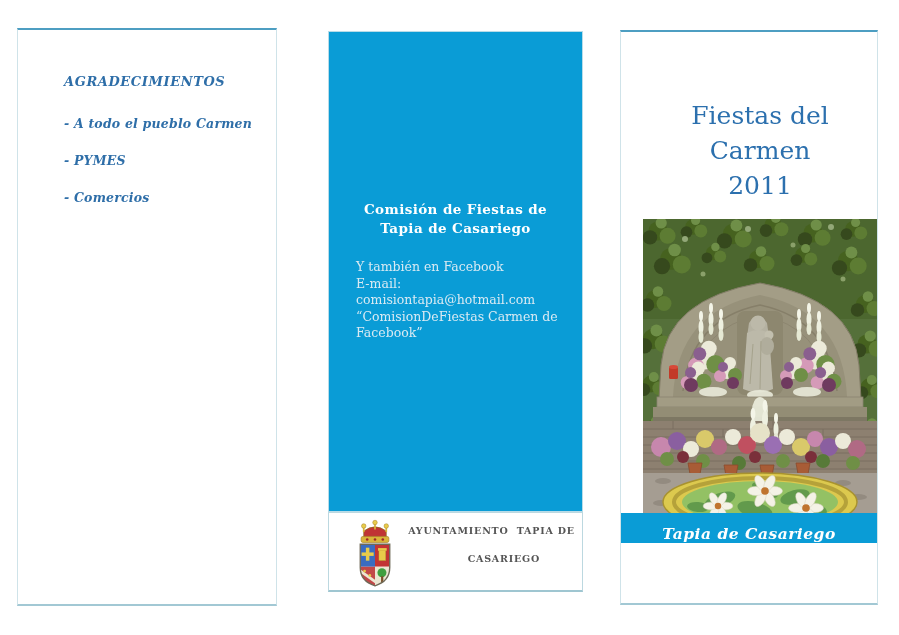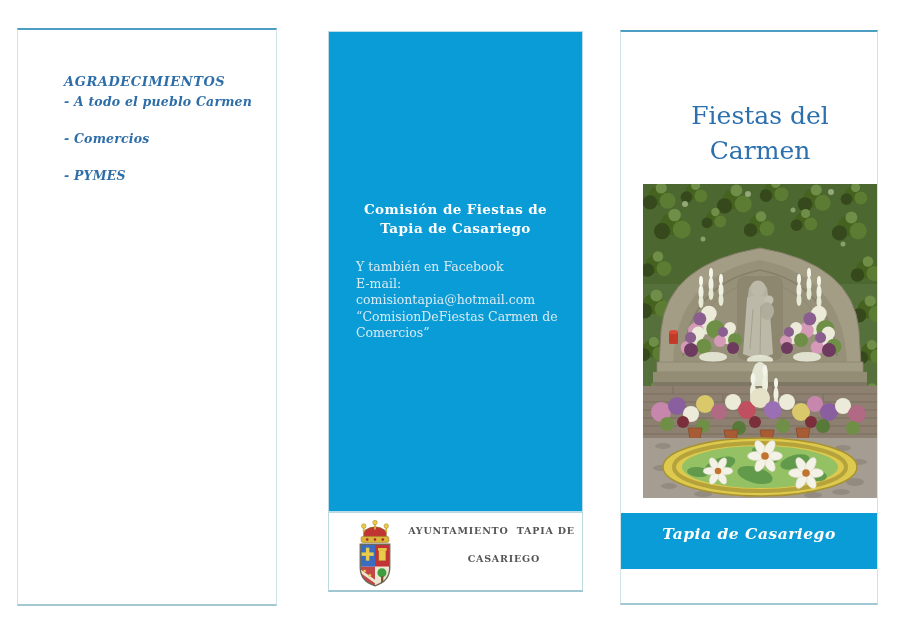--- a/index.html
+++ b/index.html
@@ -5,21 +5,21 @@
   html,body{margin:0;padding:0;background:#ffffff;}
   #page{position:relative;width:899px;height:635px;background:#ffffff;overflow:hidden;
         font-family:"DejaVu Serif","Liberation Serif",serif;}
 
   
   .panel-white{position:absolute;background:#fff;box-sizing:border-box;
     border-top:2px solid #4d9ec2;border-left:1px solid #cfe3e9;border-right:1px solid #cfe3e9;
     border-bottom:2px solid #a2c8d4;}
   #left-panel{left:17px;top:28px;width:260px;height:578px;}
   #left-inner{padding:44px 18px 0 46px;color:#2e6ea8;}
-  #ack-heading{font-size:13px;font-weight:bold;font-style:italic;letter-spacing:0.6px;}
+  #ack-heading{font-size:13px;font-weight:bold;font-style:italic;letter-spacing:0.6px;margin-bottom:22px;}
   .ack-item{font-size:12.5px;font-weight:bold;font-style:italic;line-height:26px;
             margin-bottom:11px;width:200px;letter-spacing:0.2px;}
 
   
   #mid-panel{position:absolute;left:328px;top:31px;width:255px;height:481px;
              background:#0a9cd6;border:1px solid #b8dce8;box-sizing:border-box;}
   #mid-heading{margin-top:168px;text-align:center;color:#ffffff;font-weight:bold;
                font-size:13.5px;line-height:19px;letter-spacing:0.4px;padding:0 26px;}
   #mid-contact{margin-top:21px;padding:0 20px 0 27px;color:#d9eaf3;font-size:12.5px;line-height:16.5px;}
 
@@ -27,45 +27,45 @@
               box-sizing:border-box;border:1px solid #bcd8e0;border-bottom:2px solid #9fc6d1;
               display:flex;align-items:center;}
   #crest{margin-left:20px;flex:0 0 auto;}
   #org-text{flex:1 1 auto;text-align:center;color:#555555;font-weight:bold;font-size:9.5px;
             letter-spacing:0.8px;line-height:14px;white-space:pre-wrap;}
 
   
   #right-panel{left:620px;top:30px;width:258px;height:575px;padding-left:22px;}
   #cover-title{margin-top:66px;text-align:center;color:#2c70ae;font-size:25px;line-height:35px;}
   #photo{display:block;margin:16px auto 0 auto;}
-  #banner{position:absolute;left:0;right:0;top:481px;height:56px;background:#0a9cd6;
+  #banner{position:absolute;left:0;right:0;top:481px;height:30px;background:#0a9cd6;
           color:#ffffff;font-weight:bold;font-style:italic;font-size:15.5px;letter-spacing:0.5px;
           line-height:42px;text-align:center;}
 </style>
 </head>
 <body>
 
 <div id="page">
 
   <div id="left-panel" class="panel-white">
     <div id="left-inner">
       <div id="ack-heading">AGRADECIMIENTOS</div>
       <div class="ack-item">- A todo el pueblo Carmen</div>
+      <div class="ack-item">- PYMES</div>
       <div class="ack-item">- Comercios</div>
-      <div class="ack-item">- PYMES</div>
     </div>
   </div>
 
   <div id="mid-panel">
     <div id="mid-heading">Comisión de Fiestas de Tapia de Casariego</div>
     <div id="mid-contact">
       <div>Y también en Facebook</div>
       <div>E-mail: comisiontapia@hotmail.com</div>
       <div>“ComisionDeFiestas Carmen de</div>
-      <div>Comercios”</div>
+      <div>Facebook”</div>
     </div>
   </div>
 
   <div id="mid-footer">
     <svg id="crest" viewBox="0 0 60 84" width="52" height="74" aria-hidden="true">
       <defs>
         <clipPath id="shclip">
           <path d="M13,33 H47 V60 Q47,76 30,81 Q13,76 13,60 Z"></path>
         </clipPath>
       </defs>
@@ -100,20 +100,21 @@
       <path d="M13,33 H47 V60 Q47,76 30,81 Q13,76 13,60 Z" fill="none" stroke="#6f6a58" stroke-width="1.6"></path>
     </svg>
     <div id="org-text"><span>AYUNTAMIENTO  TAPIA DE</span><br>
       <span>CASARIEGO</span>
     </div>
   </div>
 
   <div id="right-panel" class="panel-white">
     <div id="cover-title">
       <div>Fiestas del Carmen</div>
+      <div>2011</div>
     </div>
 
     <svg id="photo" viewBox="0 0 234 314" width="234" height="314" aria-hidden="true">
       <defs>
         <g id="ivy">
           <circle r="6" fill="#46621f"></circle>
           <circle cx="6" cy="3" r="5" fill="#5d7c33"></circle>
           <circle cx="-5" cy="4" r="4.5" fill="#36491d"></circle>
           <circle cx="2" cy="-5" r="3.5" fill="#6f8f48"></circle>
         </g>

